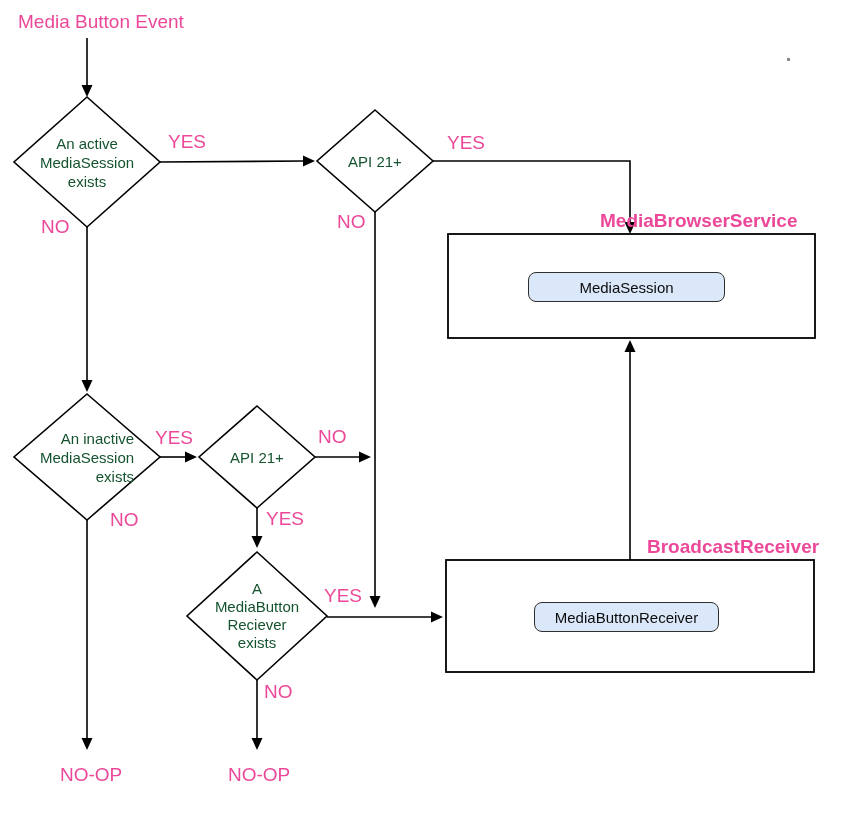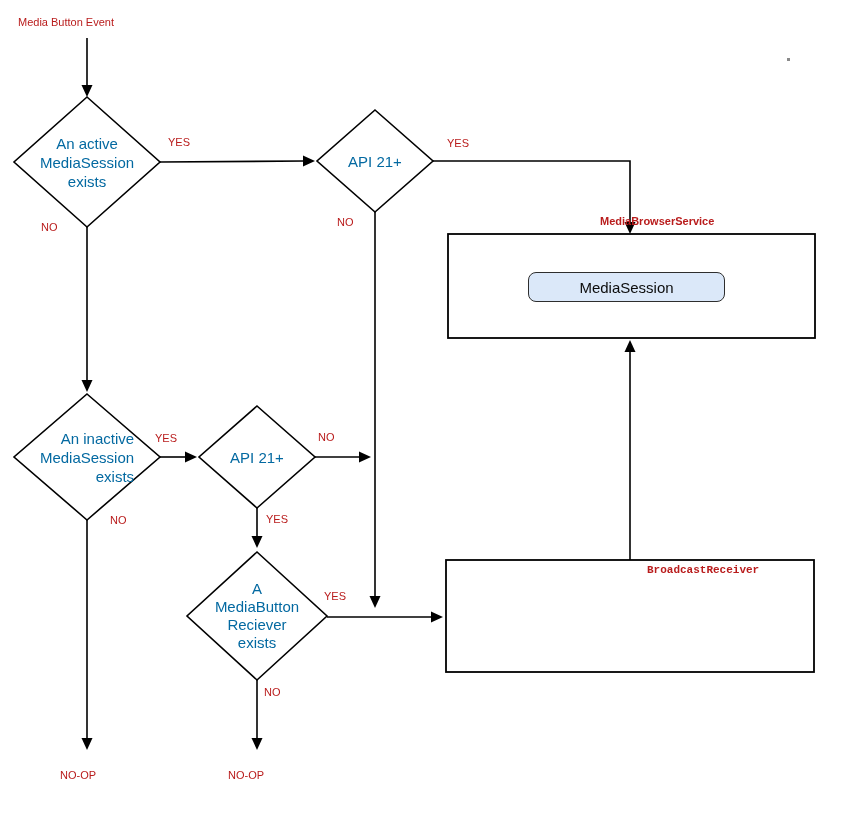--- a/index.html
+++ b/index.html
@@ -31,35 +31,35 @@
     stroke: var(--line, #000);
     stroke-width: 1.6;
   }
   .bigbox {
     fill: #ffffff;
     stroke: var(--box-border, #000);
     stroke-width: 1.8;
   }
   .lbl {
     position: absolute;
-    font-size: 11px;
+    font-size: 19px;
     line-height: 16px;
-    color: #b91c1c;
+    color: #ec4899;
     white-space: pre;
   }
   .lbl.bold { font-weight: bold; }
   .dlabel {
     position: absolute;
     display: flex;
     align-items: center;
     justify-content: center;
     text-align: center;
     font-size: 15px;
     line-height: 19px;
-    color: #0369a1;
+    color: #14532d;
     white-space: pre-line;
   }
   .pill {
     position: absolute;
     display: flex;
     align-items: center;
     justify-content: center;
     font-size: 15px;
     color: #0c0c0c;
     background: var(--pill-fill, #dbe8f9);
@@ -146,22 +146,23 @@
   <div class="lbl" style="left:447px; top:135px;">YES</div>
   <div class="lbl" style="left:337px; top:214px;">NO</div>
   <div class="lbl" style="left:155px; top:430px;">YES</div>
   <div class="lbl" style="left:110px; top:512px;">NO</div>
   <div class="lbl" style="left:318px; top:429px;">NO</div>
   <div class="lbl" style="left:266px; top:511px;">YES</div>
   <div class="lbl" style="left:324px; top:588px;">YES</div>
   <div class="lbl" style="left:264px; top:684px;">NO</div>
 
   <div class="lbl bold" style="left:600px; top:213px;">MediaBrowserService</div>
-  <div class="lbl bold" style="left:647px; top:562px;font-family:Liberation Mono, monospace;">BroadcastReceiver</div>
+  <div class="lbl bold" style="left:647px; top:539px;">BroadcastReceiver</div>
 
   <div class="pill" style="left:528px; top:272px; width:197px; height:30px;">MediaSession</div>
+  <div class="pill" style="left:534px; top:602px; width:185px; height:30px;">MediaButtonReceiver</div>
 
   <div class="lbl" style="left:60px; top:767px;">NO-OP</div>
   <div class="lbl" style="left:228px; top:767px;">NO-OP</div>
 
   <div class="stray" style="left:787px; top:58px;"></div>
 
 </div>
 
 </body></html>

